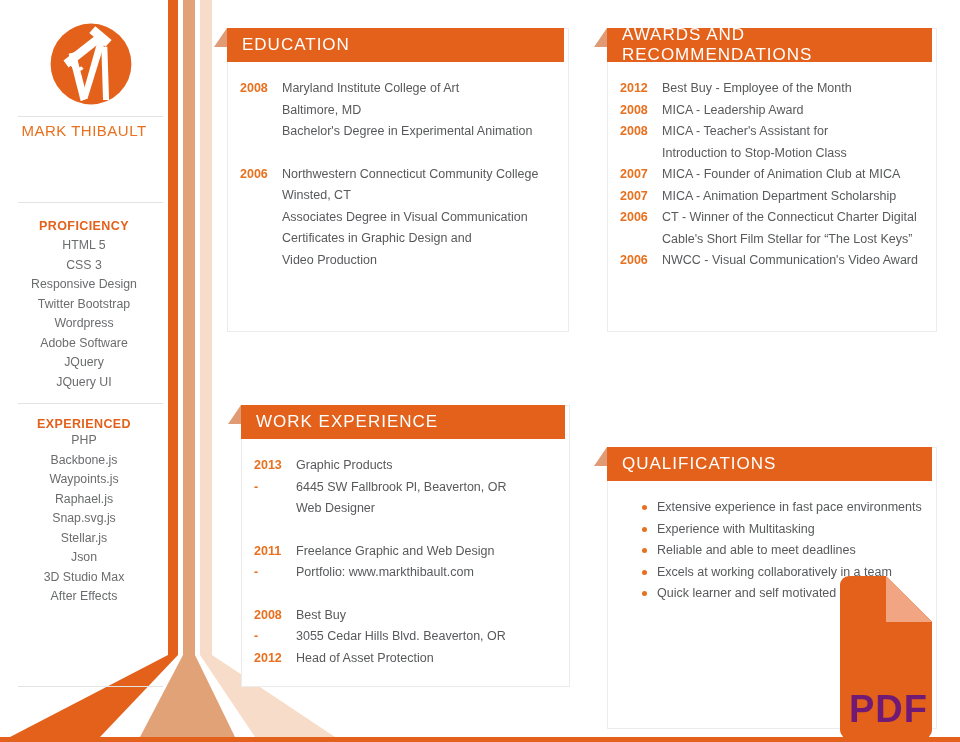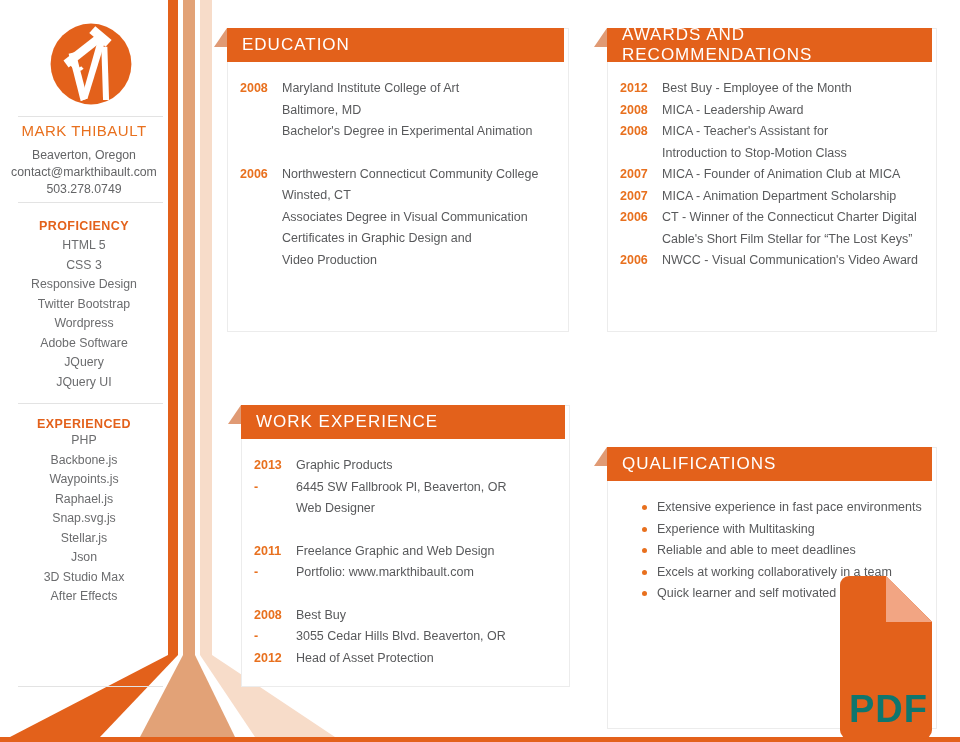--- a/index.html
+++ b/index.html
@@ -37,21 +37,21 @@
   
   .q-content{padding-left:34px;}
   .b-row{display:flex;}
   .dot{flex:none;width:5px;height:5px;border-radius:50%;background:#e8701e;margin:8px 10px 0 0;}
   
   .pdf{position:absolute;left:840px;top:576px;width:92px;height:163px;z-index:2;}
   .pdf-body{position:absolute;inset:0;background:#e3611b;border-radius:9px;
             clip-path:polygon(0 0,50% 0,100% 28%,100% 100%,0 100%);}
   .pdf-fold{position:absolute;top:0;right:0;width:46px;height:46px;background:#f2a583;
             clip-path:polygon(0 0,100% 100%,0 100%);}
-  .pdf-label{position:absolute;left:9px;bottom:8px;color:#0f766e;font-size:38px;
+  .pdf-label{position:absolute;left:9px;bottom:8px;color:#701a75;font-size:38px;
              font-weight:bold;letter-spacing:1px;z-index:1;}
 </style>
 </head>
 <body>
 
 <div class="page">
 
   <svg class="stripes" width="960" height="742" aria-hidden="true">
     <rect x="168" y="0" width="10" height="655" fill="#e3611b"></rect>
     <polygon points="168,655 178,655 100,737 10,737" fill="#e3611b"></polygon>
@@ -69,25 +69,20 @@
       <polygon points="55,6 74,22 67,30 48,14" fill="#fff"></polygon>
       <polygon points="24,38 32,36 46,90 38,93" fill="#fff"></polygon>
       <polygon points="38,93 46,90 66,25 58,22" fill="#fff"></polygon>
       <polygon points="62,30 69,30 71,92 64,92" fill="#fff"></polygon>
       <path d="M26,48 q8,12 14,6" stroke="#fff" stroke-width="4" fill="none"></path>
     </svg>
 
     <div class="sb-divider" style="top:116px"></div>
 
     <div class="sb-name">MARK THIBAULT</div>
-    <div class="sb-contact">
-      <div>Beaverton, Oregon</div>
-      <div>contact@markthibault.com</div>
-      <div>503.278.0749</div>
-    </div>
 
     <div class="sb-divider" style="top:202px"></div>
 
     <div class="sb-title" style="top:219px">PROFICIENCY</div>
     <div class="sb-list" style="top:236px">
       <div>HTML 5</div>
       <div>CSS 3</div>
       <div>Responsive Design</div>
       <div>Twitter Bootstrap</div>
       <div>Wordpress</div>

